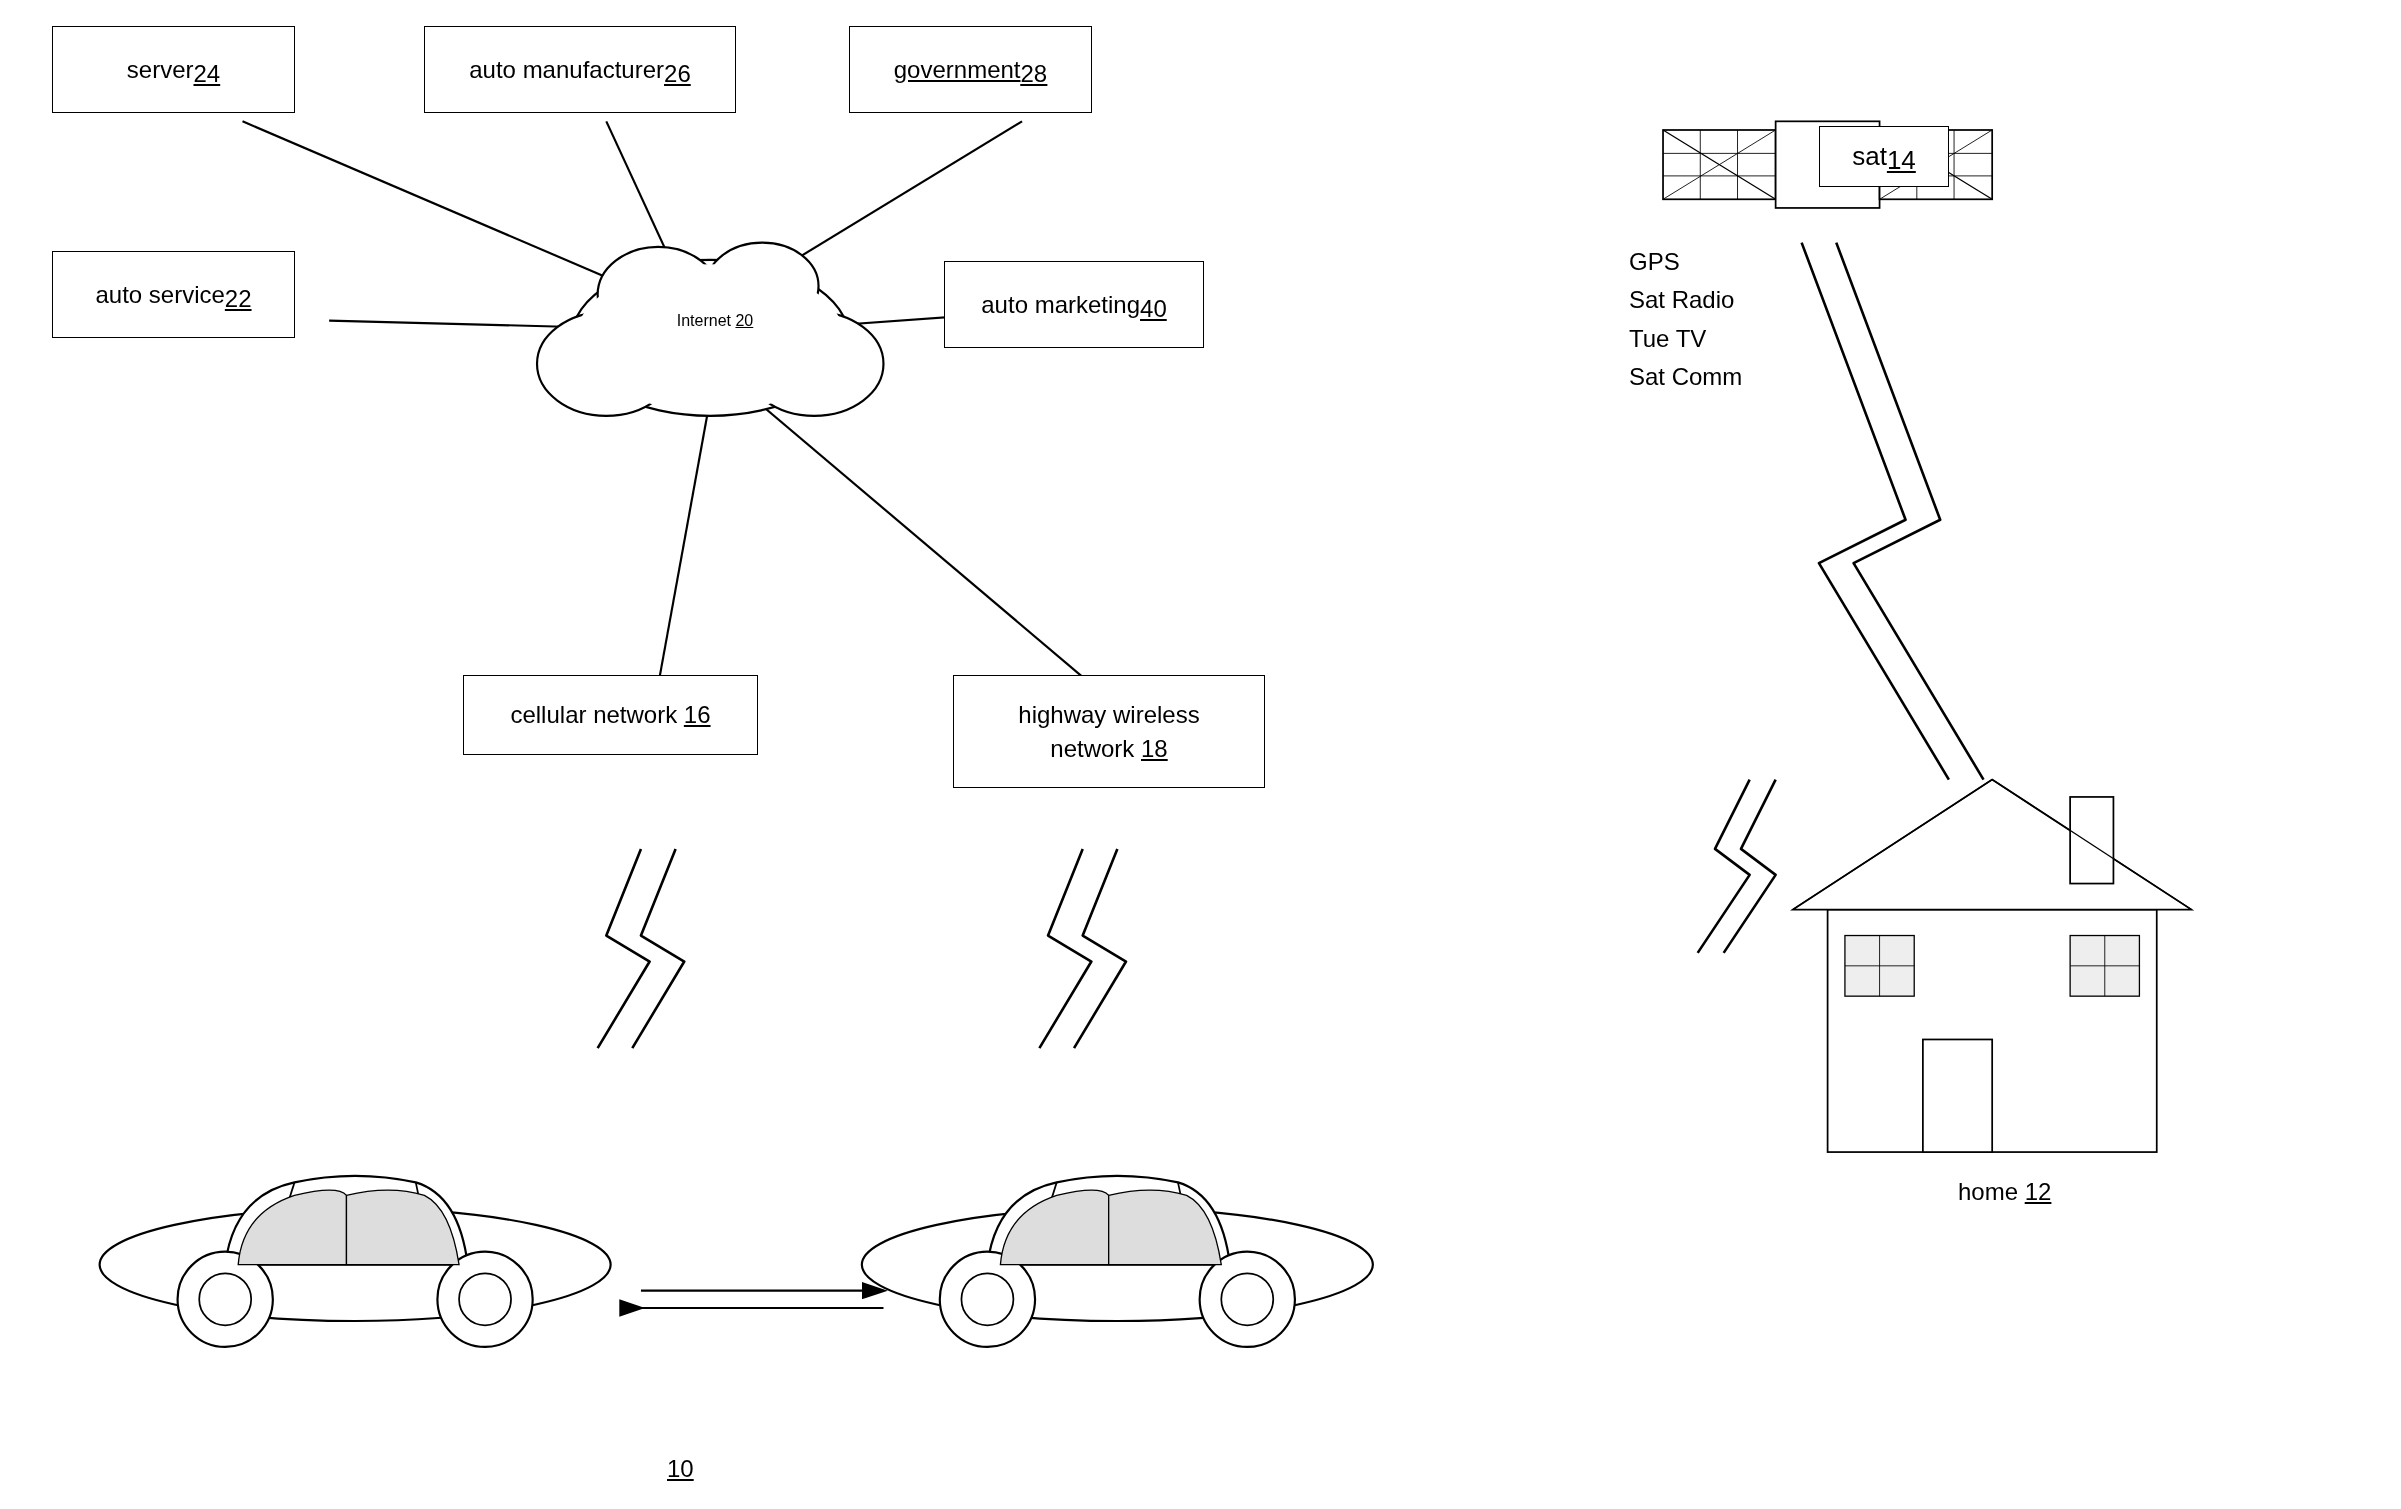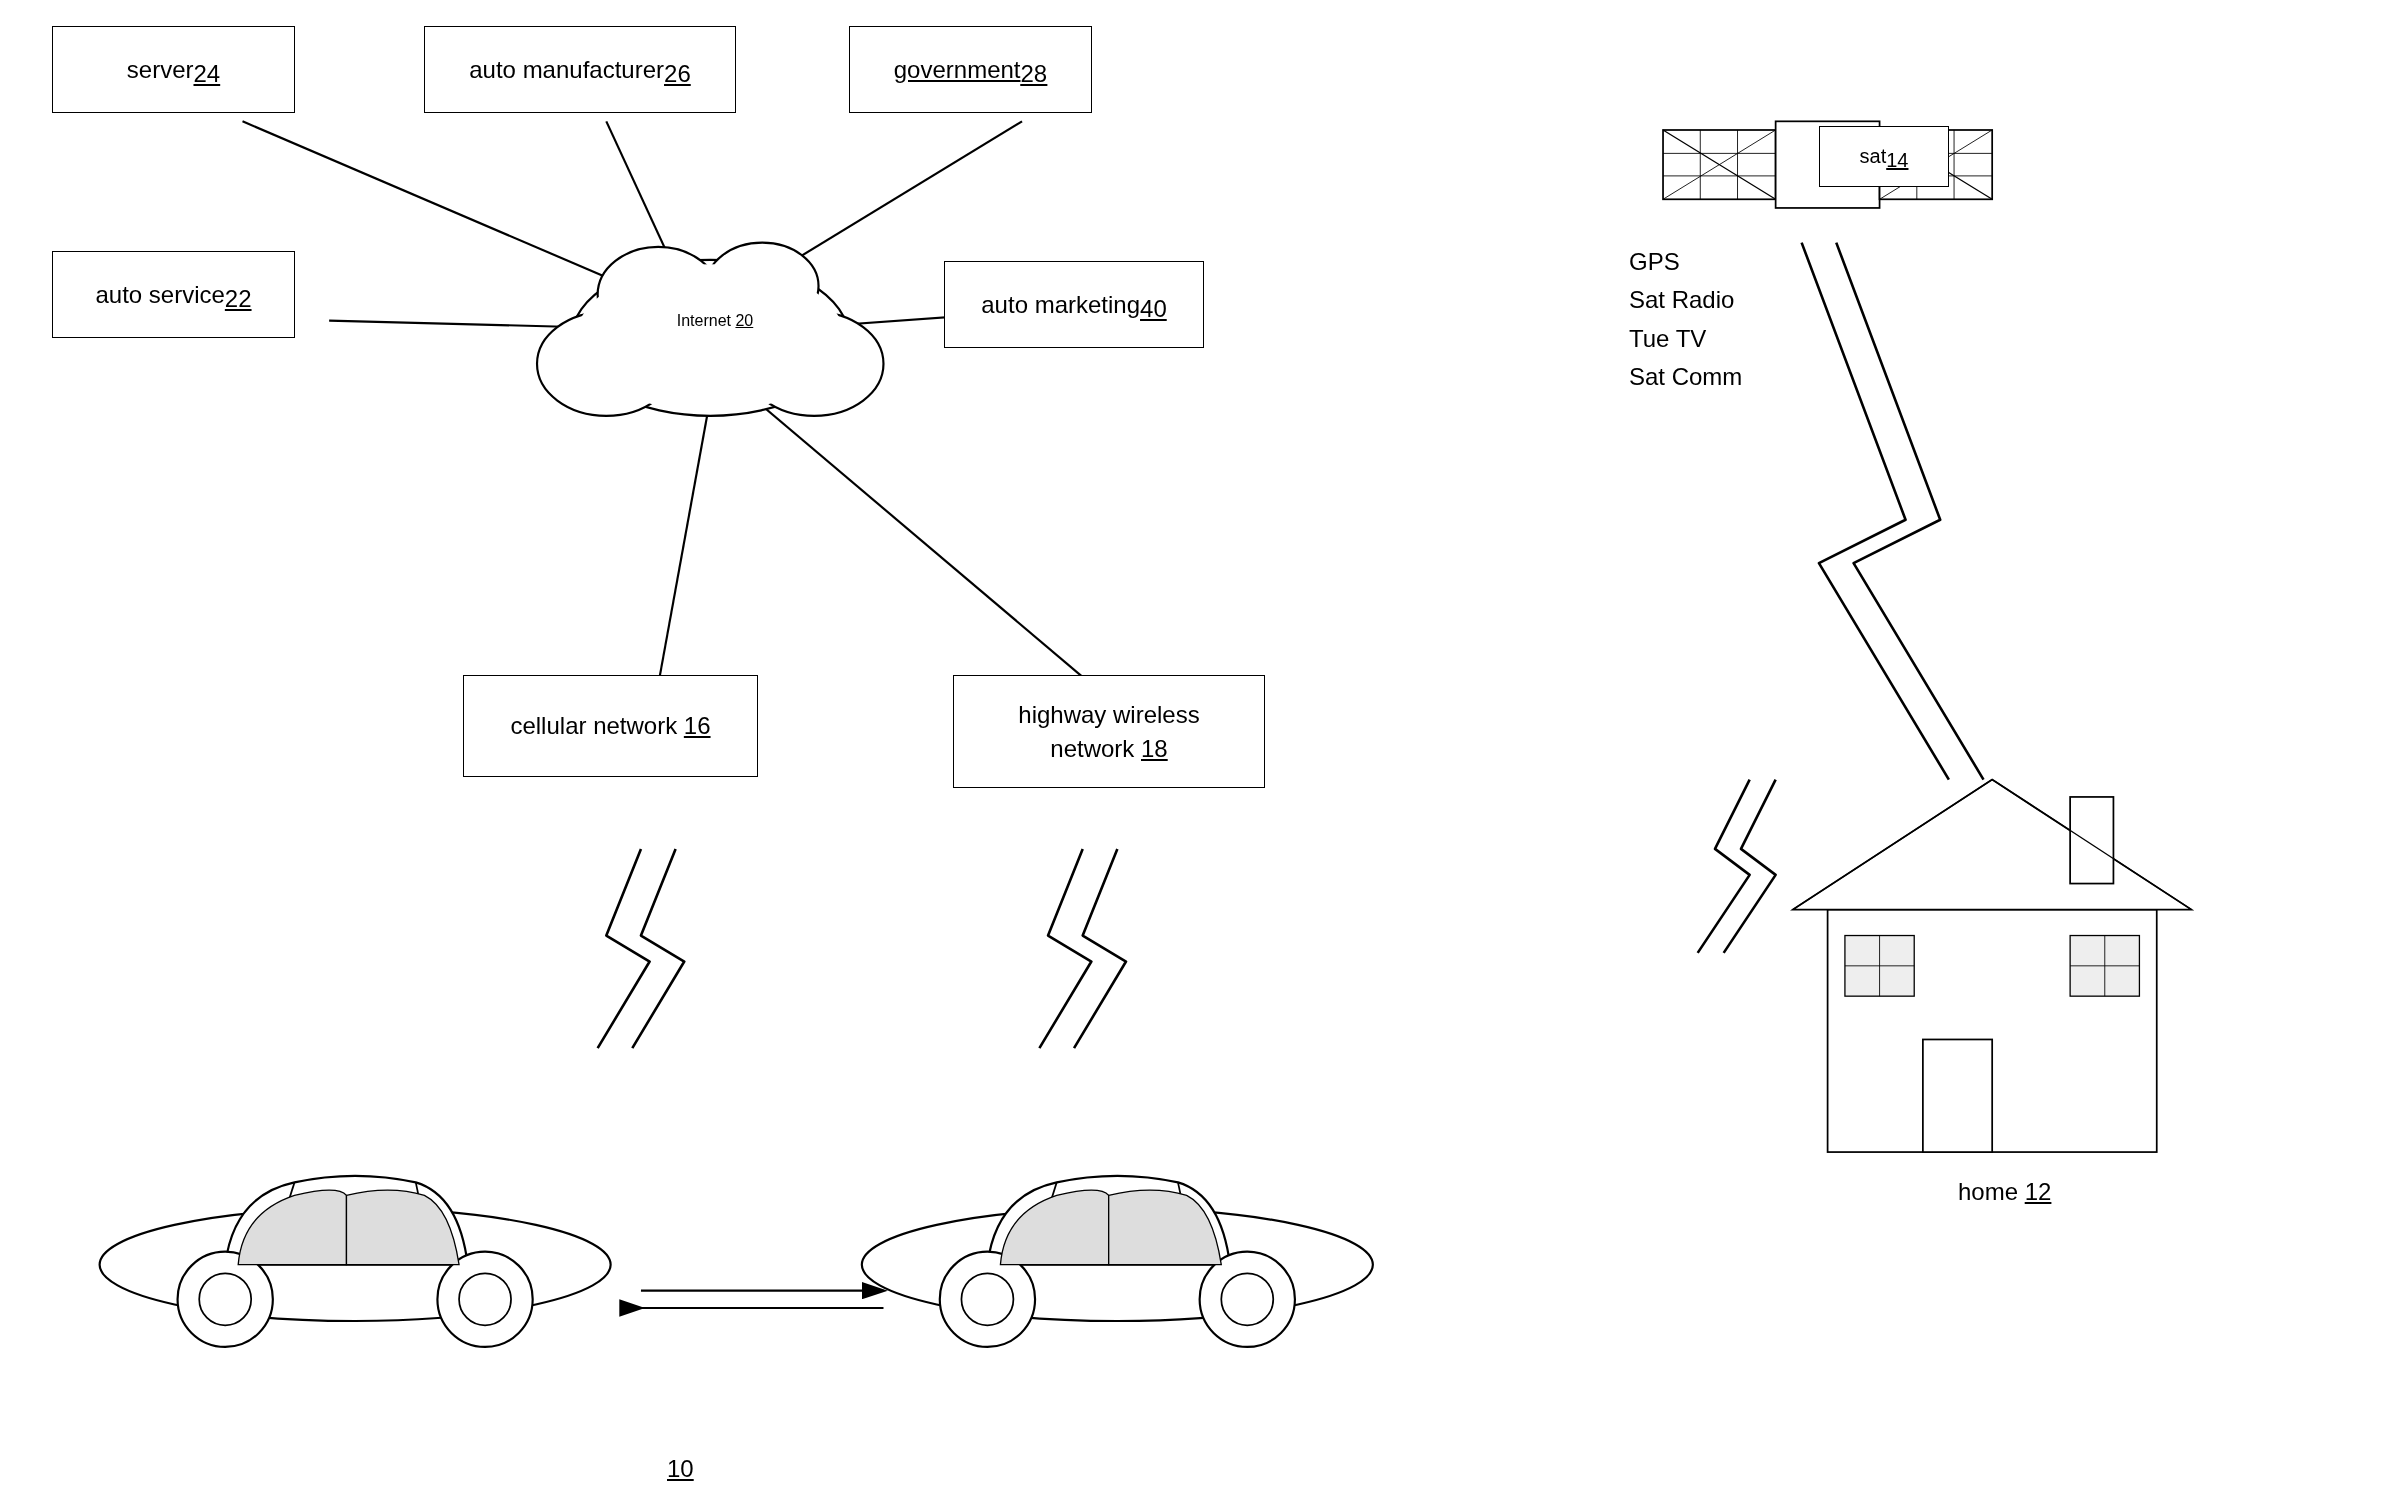--- a/index.html
+++ b/index.html
@@ -224,29 +224,29 @@
   <div class="box" style="left:52px; top:251px; width:243px; height:87px;">
     <span>auto service </span>
       <span class="underline">22</span>
   </div>
 
   <div class="box" style="left:944px; top:261px; width:260px; height:87px;">
     <span>auto marketing </span>
       <span class="underline">40</span>
   </div>
 
-  <div class="box" style="left:463px; top:675px; width:295px; height:102px; text-align:center;">
+  <div class="box" style="left:463px; top:675px; width:295px; height:80px; text-align:center;">
     <span>cellular network <span class="underline">16</span></span>
   </div>
 
   <div class="box" style="left:953px; top:675px; width:312px; height:113px; text-align:center; line-height:1.4;">
     <span>highway wireless<br>network <span class="underline">18</span></span>
   </div>
 
-  <div class="box" style="left:1819px; top:126px; width:130px; height:61px; font-size:20px;">
+  <div class="box" style="left:1819px; top:126px; width:130px; height:61px; font-size:26px;">
     <span>sat </span>
       <span class="underline">14</span>
   </div>
 
   <div class="sat-label" style="left:1629px; top:243px; font-size:24px;">
     <div>GPS</div>
     <div>Sat Radio</div>
     <div>Tue TV</div>
     <div>Sat Comm</div>
   </div>

